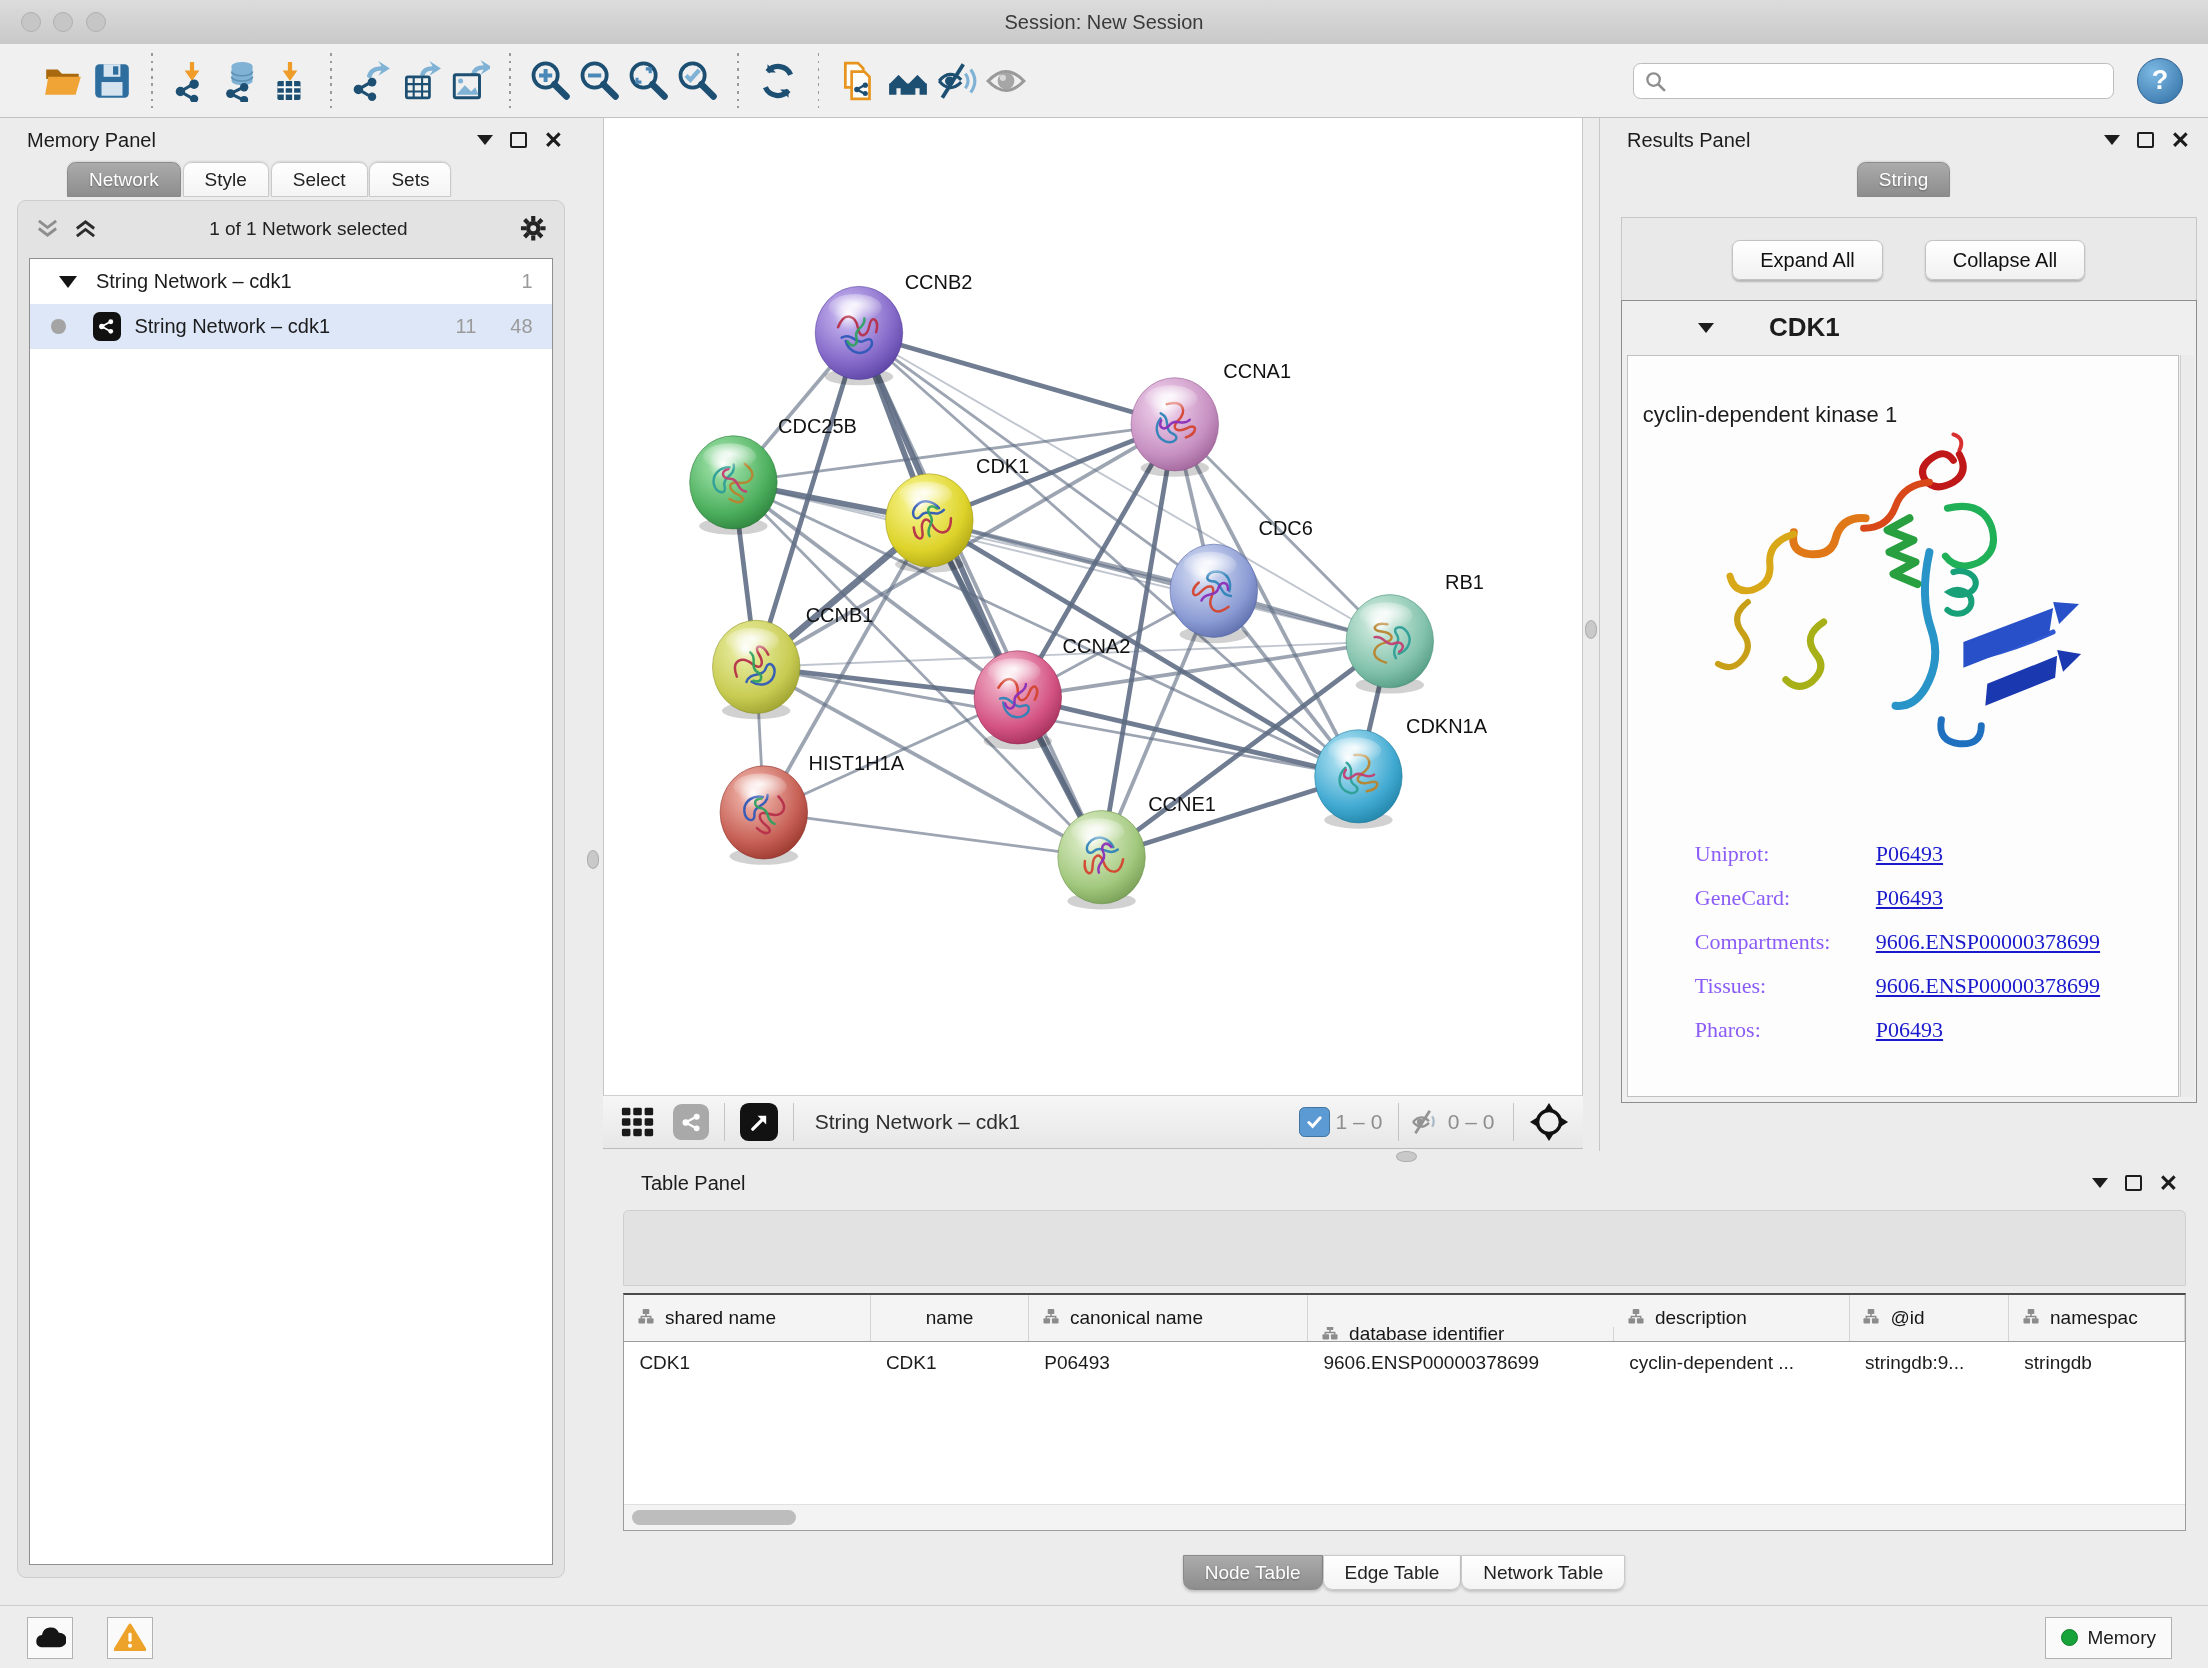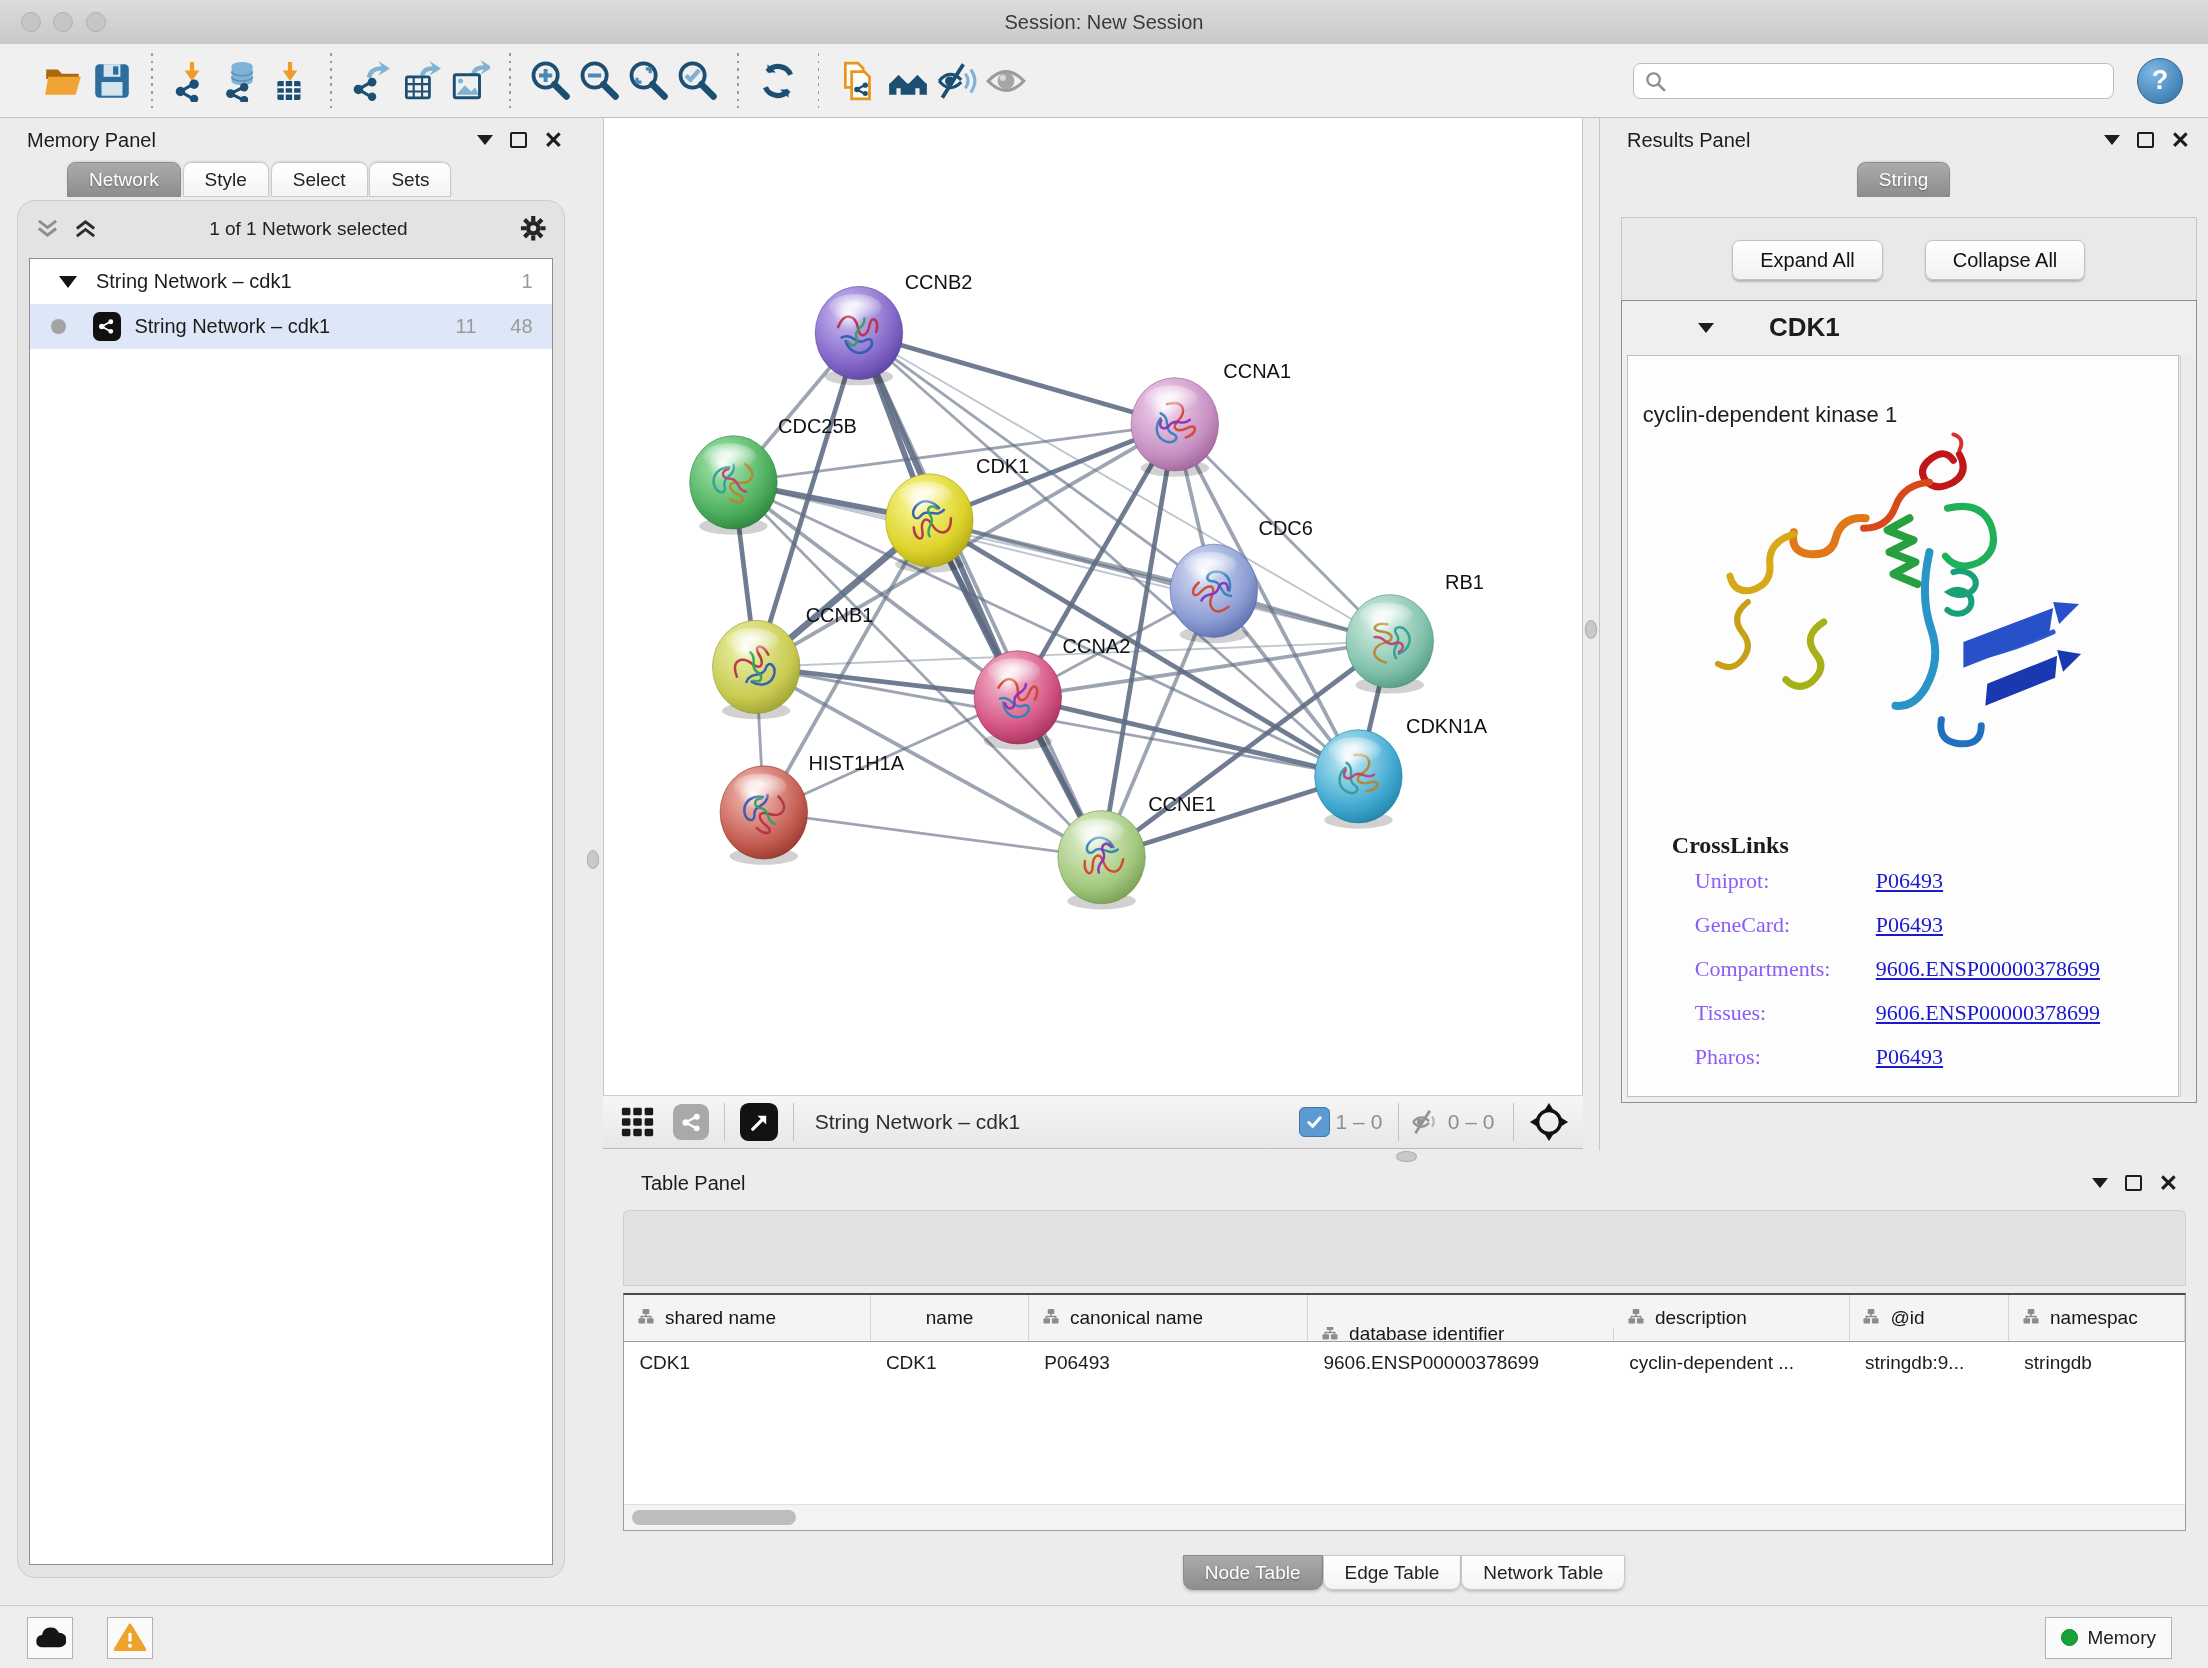--- a/index.html
+++ b/index.html
@@ -38,21 +38,21 @@
        color:#222;border:1px solid #c9c9c9;border-radius:8.6px 8.6px 0 0;margin-right:1.9px;
        box-shadow:0 -1px 1.9px rgba(0,0,0,.10);}
   .tab.sel{background:linear-gradient(#ababab,#8d8d8d);color:#fff;border-color:#8a8a8a;
        text-shadow:0 1px 1.9px rgba(0,0,0,.35);}
   .tab.bottom{border-radius:0 0 9.5px 9.5px;box-shadow:0 1.9px 2.9px rgba(0,0,0,.18);margin-right:0;}
   .btn{background:linear-gradient(#ffffff,#f1f1f1);border:1px solid #c2c2c2;border-radius:7.6px;
        font-size:20px;padding:7.6px 27px;box-shadow:0 1.4px 1.9px rgba(0,0,0,.22);color:#111;}
   
   .control-panel{left:0;top:118px;width:582px;height:1488px;background:#ececec;}
   .innerbox{position:absolute;left:17px;right:17px;top:82px;bottom:28.5px;background:#e3e3e3;
-       border:1px solid #cccccc;border-radius:18px;}
+       border:1px solid #cccccc;border-radius:9px;}
   .statusrow{position:absolute;left:0;right:0;top:0;height:55px;display:flex;align-items:center;
        padding:0 17px;box-sizing:border-box;}
   .statusrow .stxt{flex:1 1 auto;text-align:center;font-size:19px;color:#222;}
   .listbox{position:absolute;left:11.4px;right:11.4px;top:57px;bottom:11.4px;background:#fff;
        border:1.4px solid #8f8f8f;}
   .netrow{height:45px;display:flex;align-items:center;font-size:20px;}
   .netrow .cnt{color:#9a9a9a;font-size:20px;}
   .netrow.child{background:#dde7f7;}
   .sharebadge{width:28.5px;height:28.5px;border-radius:6.7px;background:#111;display:flex;align-items:center;
        justify-content:center;flex:0 0 auto;}
@@ -662,21 +662,20 @@
           <path d="M228 132 q-10 44 2 78 q10 30 -6 58 q-12 20 -30 18" stroke="#2894c8" stroke-width="8"></path>
           <path d="M240 300 q-4 22 18 24 q22 2 22 -18" stroke="#2070c0" stroke-width="7"></path>
           <path d="M268 240 q44 -10 84 -28" stroke="#3058d0" stroke-width="5"></path>
         </g>
         <path d="M262 222 L352 188 l-4 26 l-86 34 z" fill="#2850c8"></path>
         <path d="M352 182 l26 2 l-20 20 z" fill="#2850c8"></path>
         <path d="M286 264 L356 236 l-2 22 l-70 28 z" fill="#1a38b0"></path>
         <path d="M356 230 l24 4 l-18 18 z" fill="#1a38b0"></path>
       </svg>
       <div class="cl" style="position:absolute;left:0;right:0;top:476px;">
-        <div class="cl-title">CrossLinks</div>
         <div id="crosslinks-rows">
             <div class="cl-row">
               <span class="cl-label">Uniprot:</span>
               <a class="cl-value" href="#">P06493</a>
             </div>
             <div class="cl-row">
               <span class="cl-label">GeneCard:</span>
               <a class="cl-value" href="#">P06493</a>
             </div>
             <div class="cl-row">

